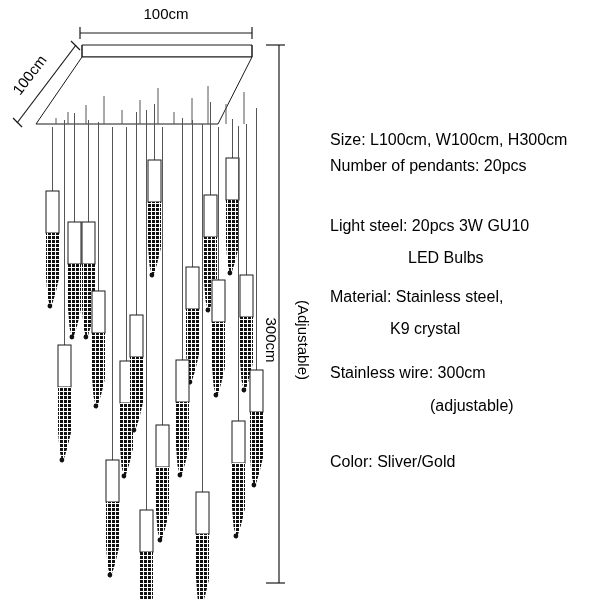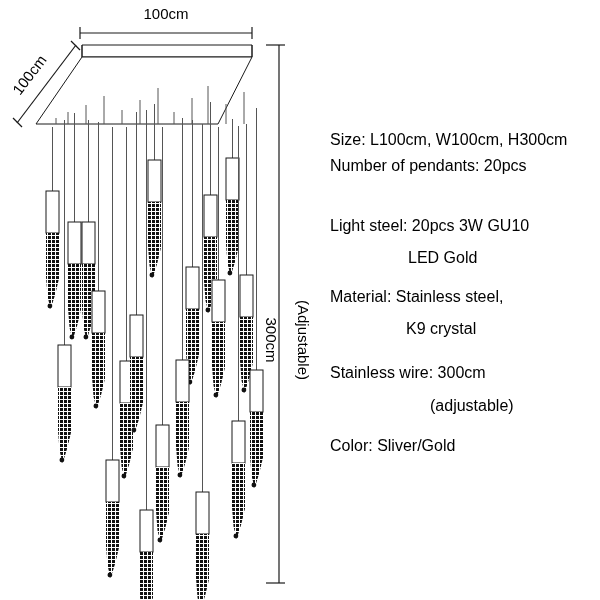--- a/index.html
+++ b/index.html
@@ -40,21 +40,21 @@
   }
 
   .spec-line {
     font-size: 16px;
     line-height: 1;
     color: #000;
     white-space: nowrap;
     position: absolute;
     left: 0;
   }
-  .spec-line.indent-1 { left: 76px; }
+  .spec-line.indent-1 { left: 60px; }
   .spec-line.indent-2 { left: 78px; }
   .spec-line.indent-3 { left: 100px; }
 
   svg { display: block; }
   .stroke-thin {
     fill: none;
     stroke: #1a1a1a;
     stroke-width: 1;
   }
   .wire {
@@ -268,21 +268,21 @@
         <text class="dim-label" x="298" y="340" transform="rotate(90 298 340)" text-anchor="middle">(Adjustable)</text>
       </g>
 
     </svg>
   </div>
 
   <div id="spec-list">
       <div class="spec-line" style="top: 14px;">Size: L100cm, W100cm, H300cm</div>
       <div class="spec-line" style="top: 40px;">Number of pendants: 20pcs</div>
       <div class="spec-line" style="top: 100px;">Light steel: 20pcs 3W GU10</div>
-      <div class="spec-line indent-2" style="top: 132px;">LED Gold</div>
+      <div class="spec-line indent-2" style="top: 132px;">LED Bulbs</div>
       <div class="spec-line" style="top: 171px;">Material: Stainless steel,</div>
       <div class="spec-line indent-1" style="top: 203px;">K9 crystal</div>
       <div class="spec-line" style="top: 247px;">Stainless wire: 300cm</div>
       <div class="spec-line indent-3" style="top: 280px;">(adjustable)</div>
-      <div class="spec-line" style="top: 320px; text-align: center;">Color: Sliver/Gold</div>
+      <div class="spec-line" style="top: 336px; text-align: center;">Color: Sliver/Gold</div>
     </div>
 
 </div>
 
 </body></html>

